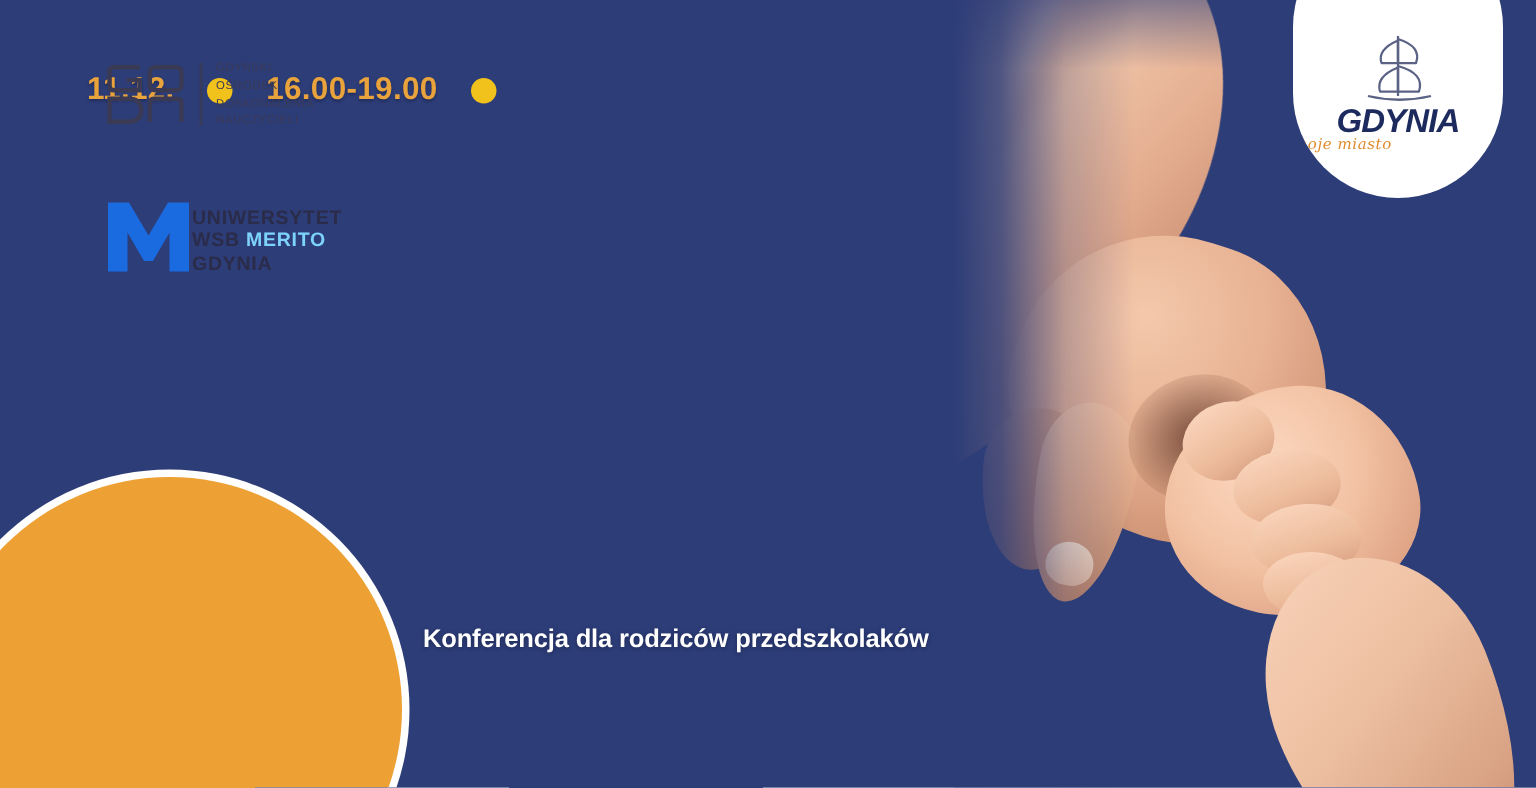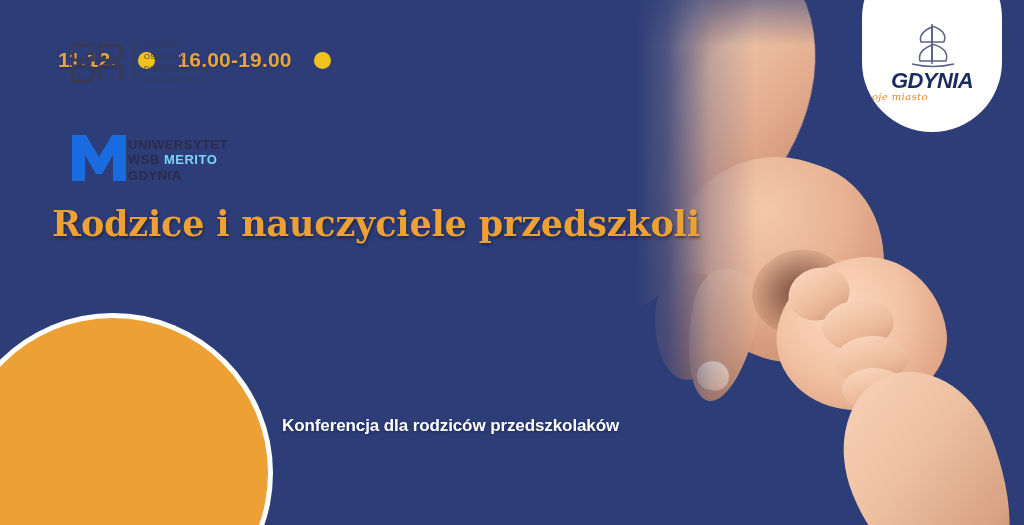--- a/index.html
+++ b/index.html
@@ -323,21 +323,20 @@
   </div>
 
   <div class="topbar">
     <span class="topbar-text">11.12.</span>
     <span class="dot"></span>
     <span class="topbar-text">16.00-19.00</span>
     <span class="dot"></span>
   </div>
 
   <div class="headline">
-    <div class="headline-l1">Rodzice i nauczyciele przedszkoli</div>
   </div>
 
   <div class="subtitle">
     <div>Konferencja dla rodziców przedszkolaków</div>
   </div>
 
   <div class="orange-circle"></div>
 
   <div class="logos">
 

